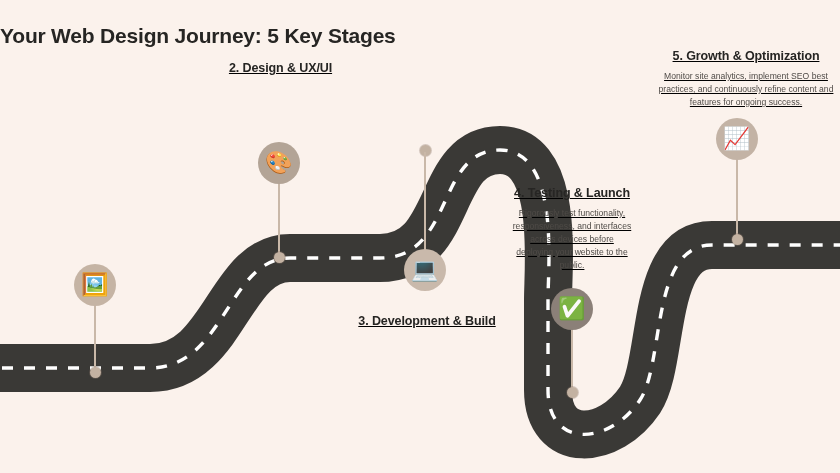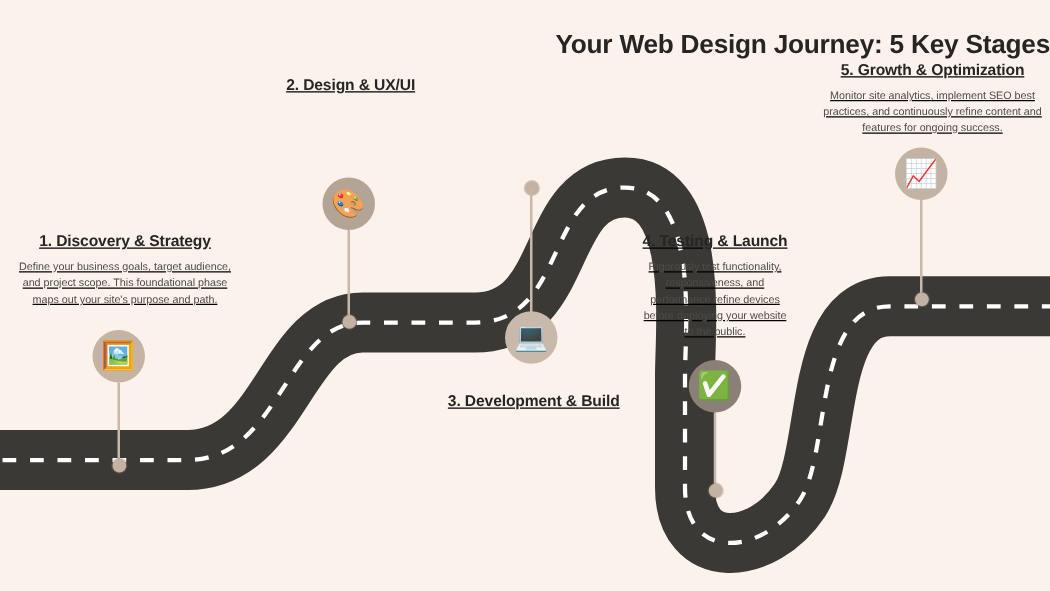--- a/index.html
+++ b/index.html
@@ -20,21 +20,21 @@
     position: absolute;
     left: 0; top: 0;
     width: 840px;
     height: 473px;
   }
   #title {
     position: absolute;
     left: 0;
     top: 24px;
     width: 840px;
-    text-align: right;
+    text-align: left;
     font-size: 21px;
     font-weight: bold;
     color: #262523;
     letter-spacing: -0.2px;
   }
   .stage {
     position: absolute;
     text-decoration: underline;
   }
   .stage-title {
@@ -122,24 +122,20 @@
 
 <div id="infographic">
 
   <svg id="road-layer" viewBox="0 0 840 473">
     <path id="road-base" d="M -20,368 L 150,368 C 225,368 228,258 290,258 L 380,258 C 455,258 435,150 500,150 C 560,150 548,265 548,300 L 548,390 C 548,450 610,445 640,400 C 665,362 650,245 712,245 L 870,245" fill="none" stroke="#3a3936" stroke-width="48" stroke-linecap="butt"></path>
     <path id="road-dashes" d="M -20,368 L 150,368 C 225,368 228,258 290,258 L 380,258 C 455,258 435,150 500,150 C 560,150 548,265 548,300 L 548,390 C 548,450 610,445 640,400 C 665,362 650,245 712,245 L 870,245" fill="none" stroke="#ffffff" stroke-width="3.4" stroke-dasharray="11 11" stroke-linecap="butt"></path>
   </svg>
 
   <div id="title">Your Web Design Journey: 5 Key Stages</div>
 
-  <div class="stage" style="left:10px; top:185px; width:180px;">
-    <p class="stage-title">1. Discovery &amp; Strategy</p>
-    <p class="stage-desc">Define your business goals, target audience, and project scope. This foundational phase maps out your site's purpose and path.</p>
-  </div>
   <div class="marker" style="left:62px; top:264px; width:66px; height:114px;">
     <div class="marker-circle" style="width:42px;height:42px;margin-left:-21px;top:0;background:#c5b4a4;">
       <span class="marker-emoji">🖼️</span>
     </div>
     <div class="marker-stem" style="top:42px; height:66px;"></div>
     <div class="marker-dot" style="top:103px;"></div>
   </div>
 
   <div class="stage" style="left:188px; top:60px; width:185px;">
     <p class="stage-title">2. Design &amp; UX/UI</p>
@@ -158,21 +154,21 @@
   <div class="marker" style="left:392px; top:145px; width:66px; height:160px;">
     <div class="marker-dot" style="top:0;"></div>
     <div class="marker-stem" style="top:7px; height:98px;"></div>
     <div class="marker-circle" style="width:42px;height:42px;margin-left:-21px;top:104px;background:#c9b9ab;">
       <span class="marker-emoji">💻</span>
     </div>
   </div>
 
   <div class="stage" style="left:510px; top:185px; width:124px;">
     <p class="stage-title">4. Testing &amp; Launch</p>
-    <p class="stage-desc">Rigorously test functionality, responsiveness, and performance refine devices before deploying your website to the public.</p>
+    <p class="stage-desc">Rigorously test functionality, responsiveness, and interfaces across devices before deploying your website to the public.</p>
   </div>
   <div class="marker" style="left:539px; top:288px; width:66px; height:120px;">
     <div class="marker-circle" style="width:42px;height:42px;margin-left:-21px;top:0;background:#8b8078;">
       <span class="marker-emoji">✅</span>
     </div>
     <div class="marker-stem" style="top:42px; height:62px;"></div>
     <div class="marker-dot" style="top:99px;"></div>
   </div>
 
   <div class="stage" style="left:655px; top:48px; width:182px;">

